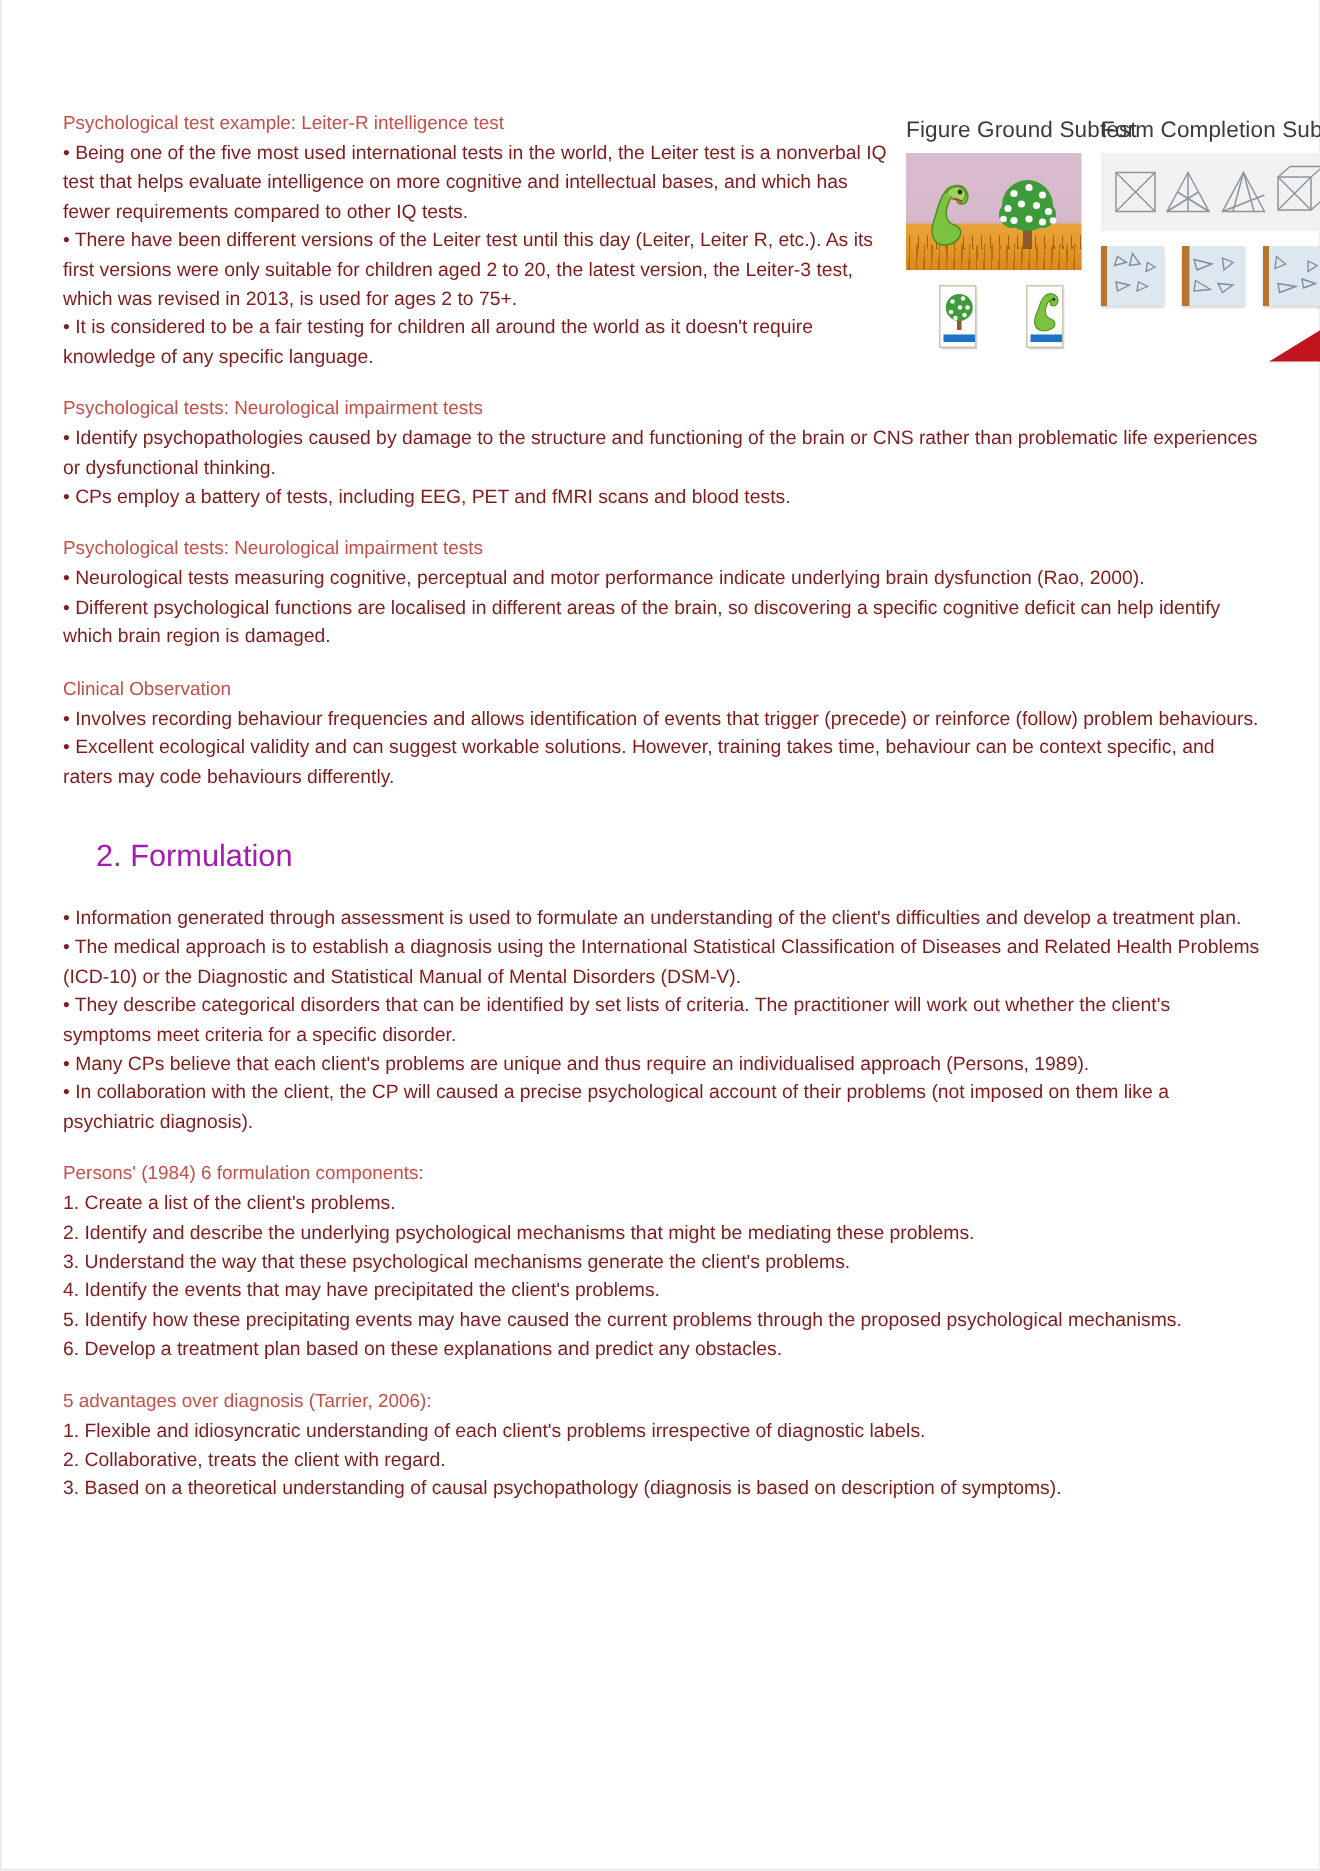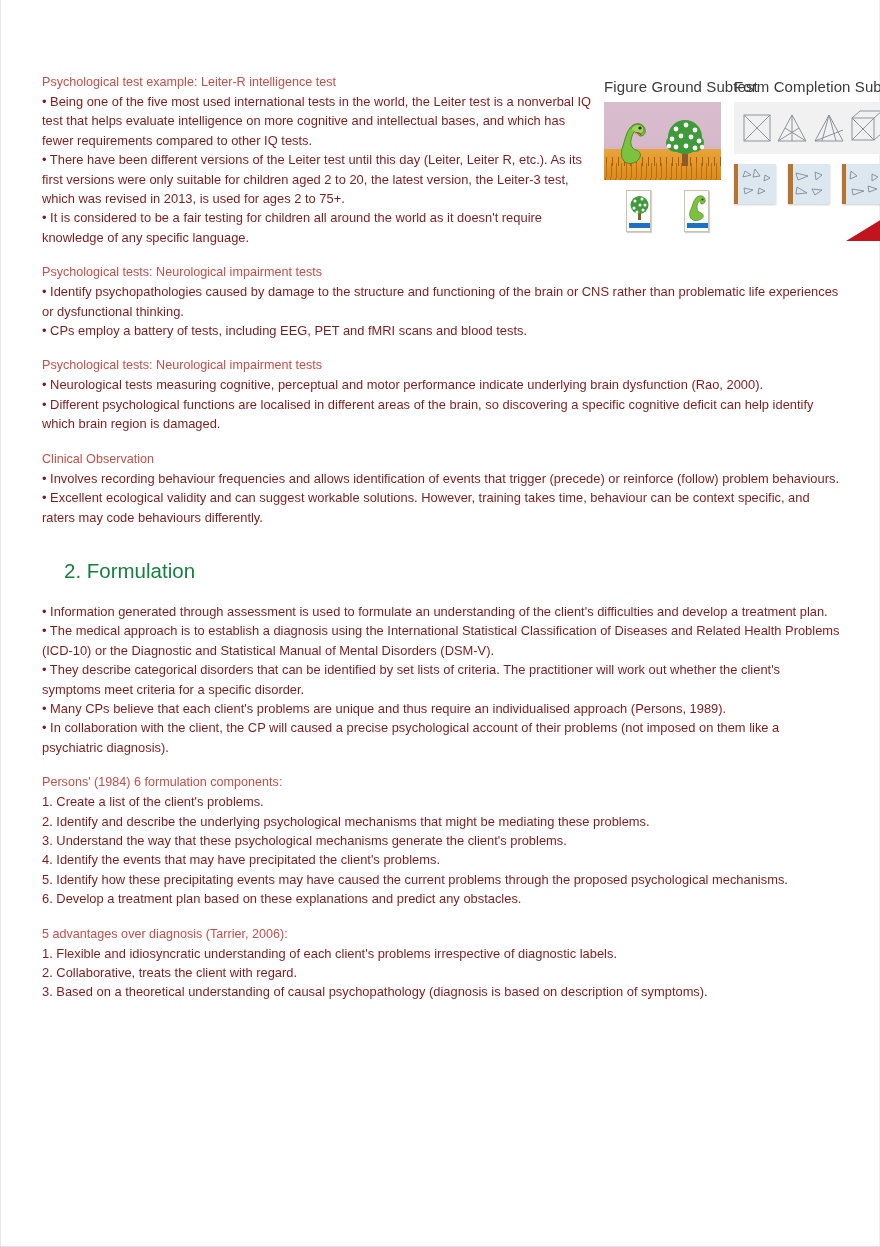--- a/index.html
+++ b/index.html
@@ -144,21 +144,21 @@
     left: 845px; top: 219px;
     width: 0; height: 0;
     border-left: 36px solid transparent;
     border-bottom: 22px solid #c0141f;
   }
 
   
   .big-head {
     font-size: 20.5px;
     line-height: 28px;
-    color: #15803d;
+    color: #a21caf;
     margin: 0 0 0 22px;
     font-weight: normal;
   }
 </style>
 </head>
 <body>
 
 <div class="page">
 
   <div class="figures">

